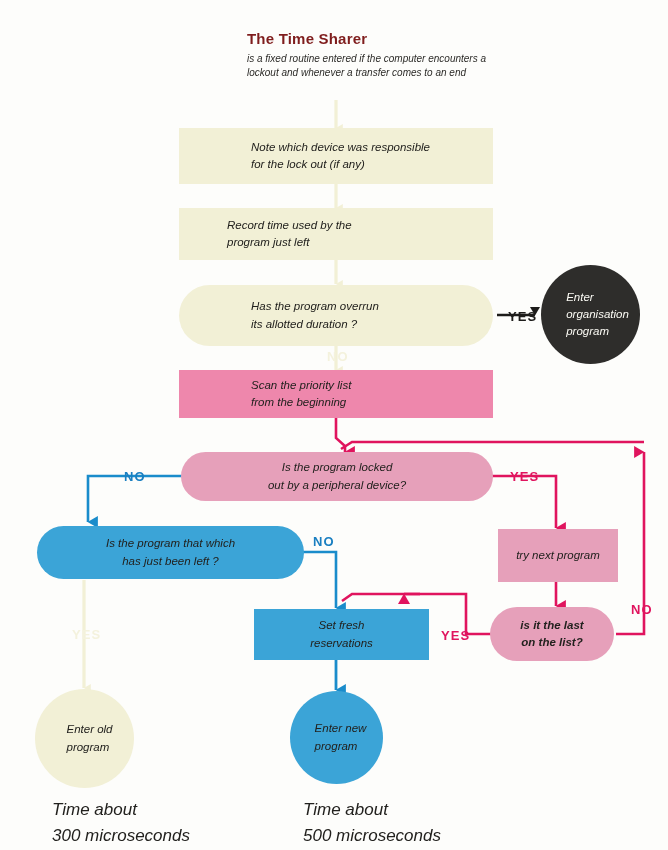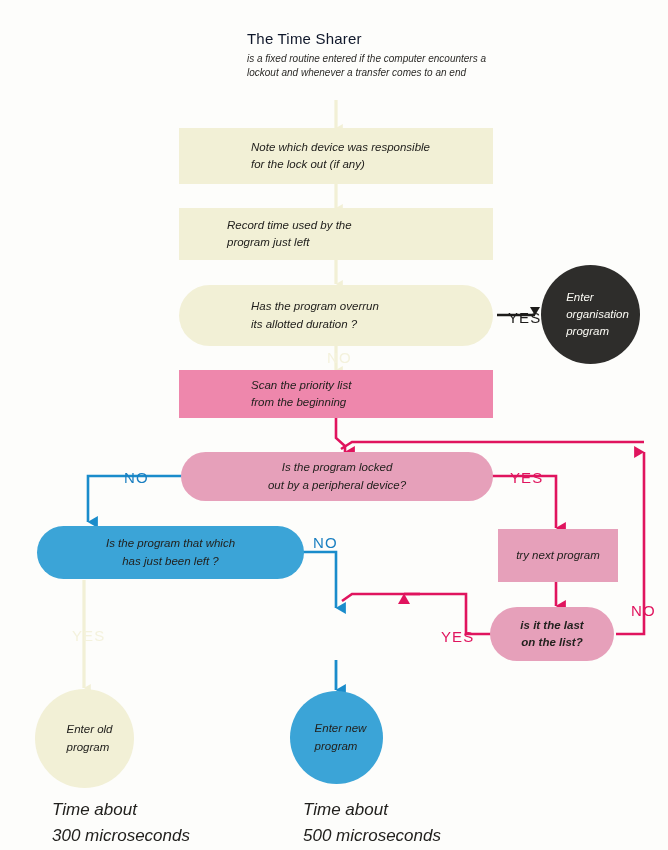--- a/index.html
+++ b/index.html
@@ -28,22 +28,22 @@
 
   
   .title-block {
     position: absolute;
     left: 247px;
     top: 30px;
     width: 260px;
   }
   .title-main {
     font-size: 15px;
-    font-weight: normal;
-    color: #0f172a;
+    font-weight: bold;
+    color: #7f1d1d;
     letter-spacing: 0.2px;
     margin: 0 0 3px 0;
     line-height: 1.25;
   }
   .title-sub {
     font-size: 10px;
     font-style: italic;
     color: #2c2b28;
     line-height: 1.45;
     margin: 0;
@@ -73,22 +73,22 @@
   .fill-blue  { background: #3ba4d7; }
   .fill-dark  { background: #2e2d2b; }
 
   .node.fill-dark .label { color: #fbfaf4; }
   .pad-left-70  { padding-left: 72px; }
   .pad-center   { justify-content: center; text-align: center; }
 
   
   .elabel {
     position: absolute;
-    font-size: 15px;
-    font-weight: normal;
+    font-size: 13px;
+    font-weight: bold;
     letter-spacing: 1.1px;
     line-height: 1;
     white-space: nowrap;
   }
   .elabel.dark  { color: #1d1c1a; }
   .elabel.blue  { color: #1a7fc1; }
   .elabel.pink  { color: #e0145e; }
   .elabel.faint { color: #f4f2dd; }
 
   
@@ -202,20 +202,24 @@
 
   <div class="node rect fill-pink-soft pad-center" style="left:498px; top:529px; width:120px; height:53px;">
     <span class="label">try next program</span>
   </div>
 
   <div class="node pill fill-pink-soft pad-center" style="left:490px; top:607px; width:124px; height:54px;font-weight:bold;">
     <span class="label">is it the last
 on the list?</span>
   </div>
 
+  <div class="node rect fill-blue pad-center" style="left:254px; top:609px; width:175px; height:51px;">
+    <span class="label">Set fresh
+reservations</span>
+  </div>
 
   <div class="node circle fill-cream" style="left:35px; top:689px; width:99px; height:99px; padding-left:10px;">
     <span class="label">Enter old
 program</span>
   </div>
 
   <div class="node circle fill-blue" style="left:290px; top:691px; width:93px; height:93px; padding-left:8px;">
     <span class="label">Enter new
 program</span>
   </div>

